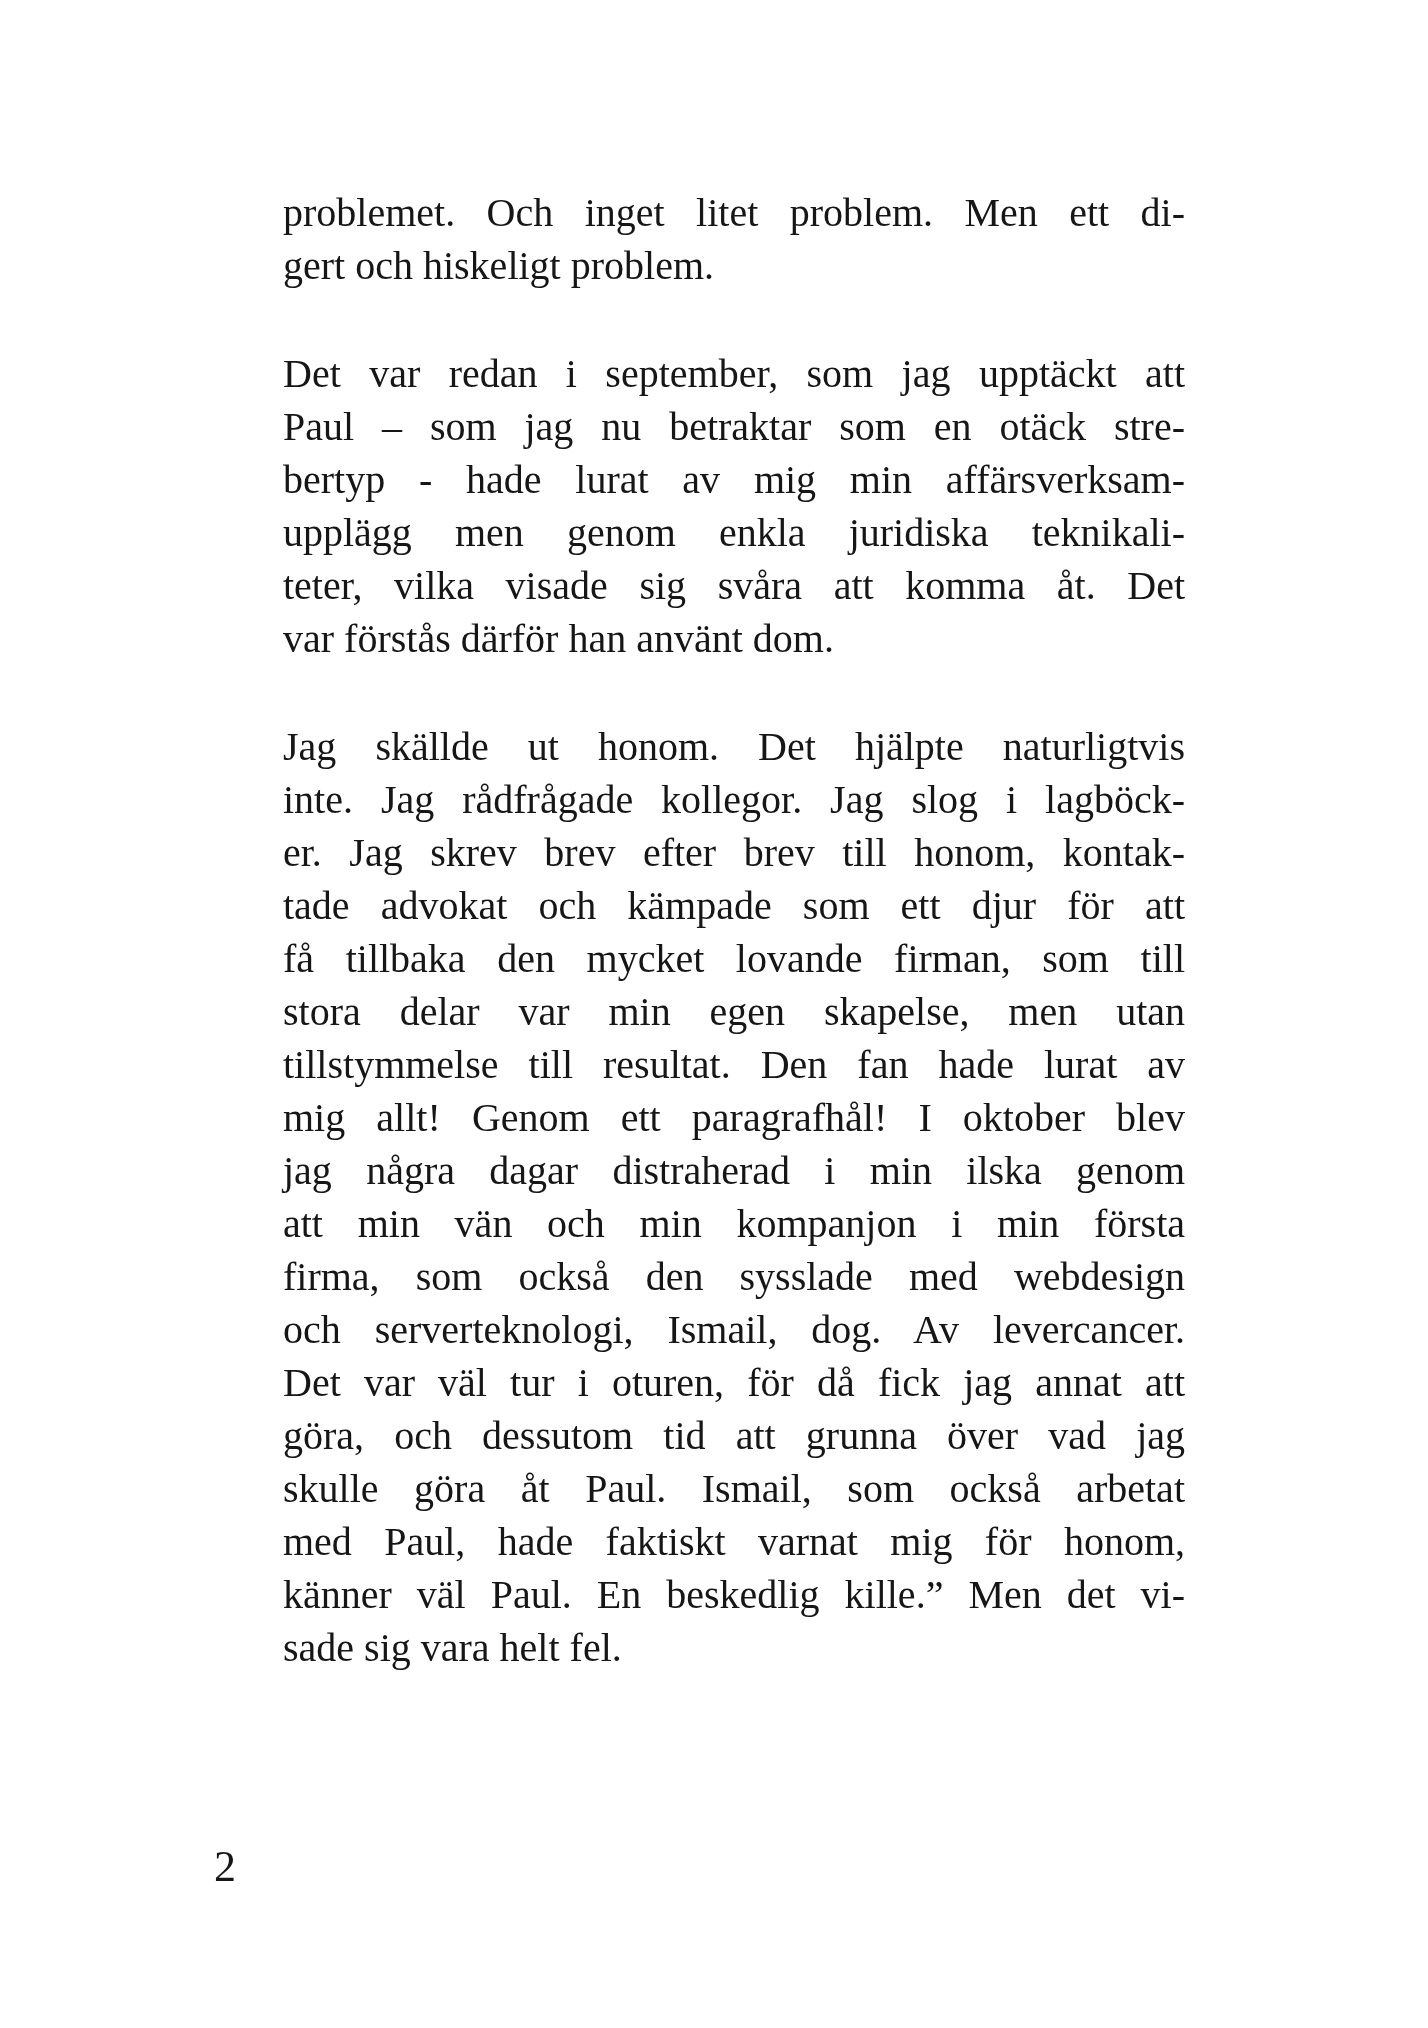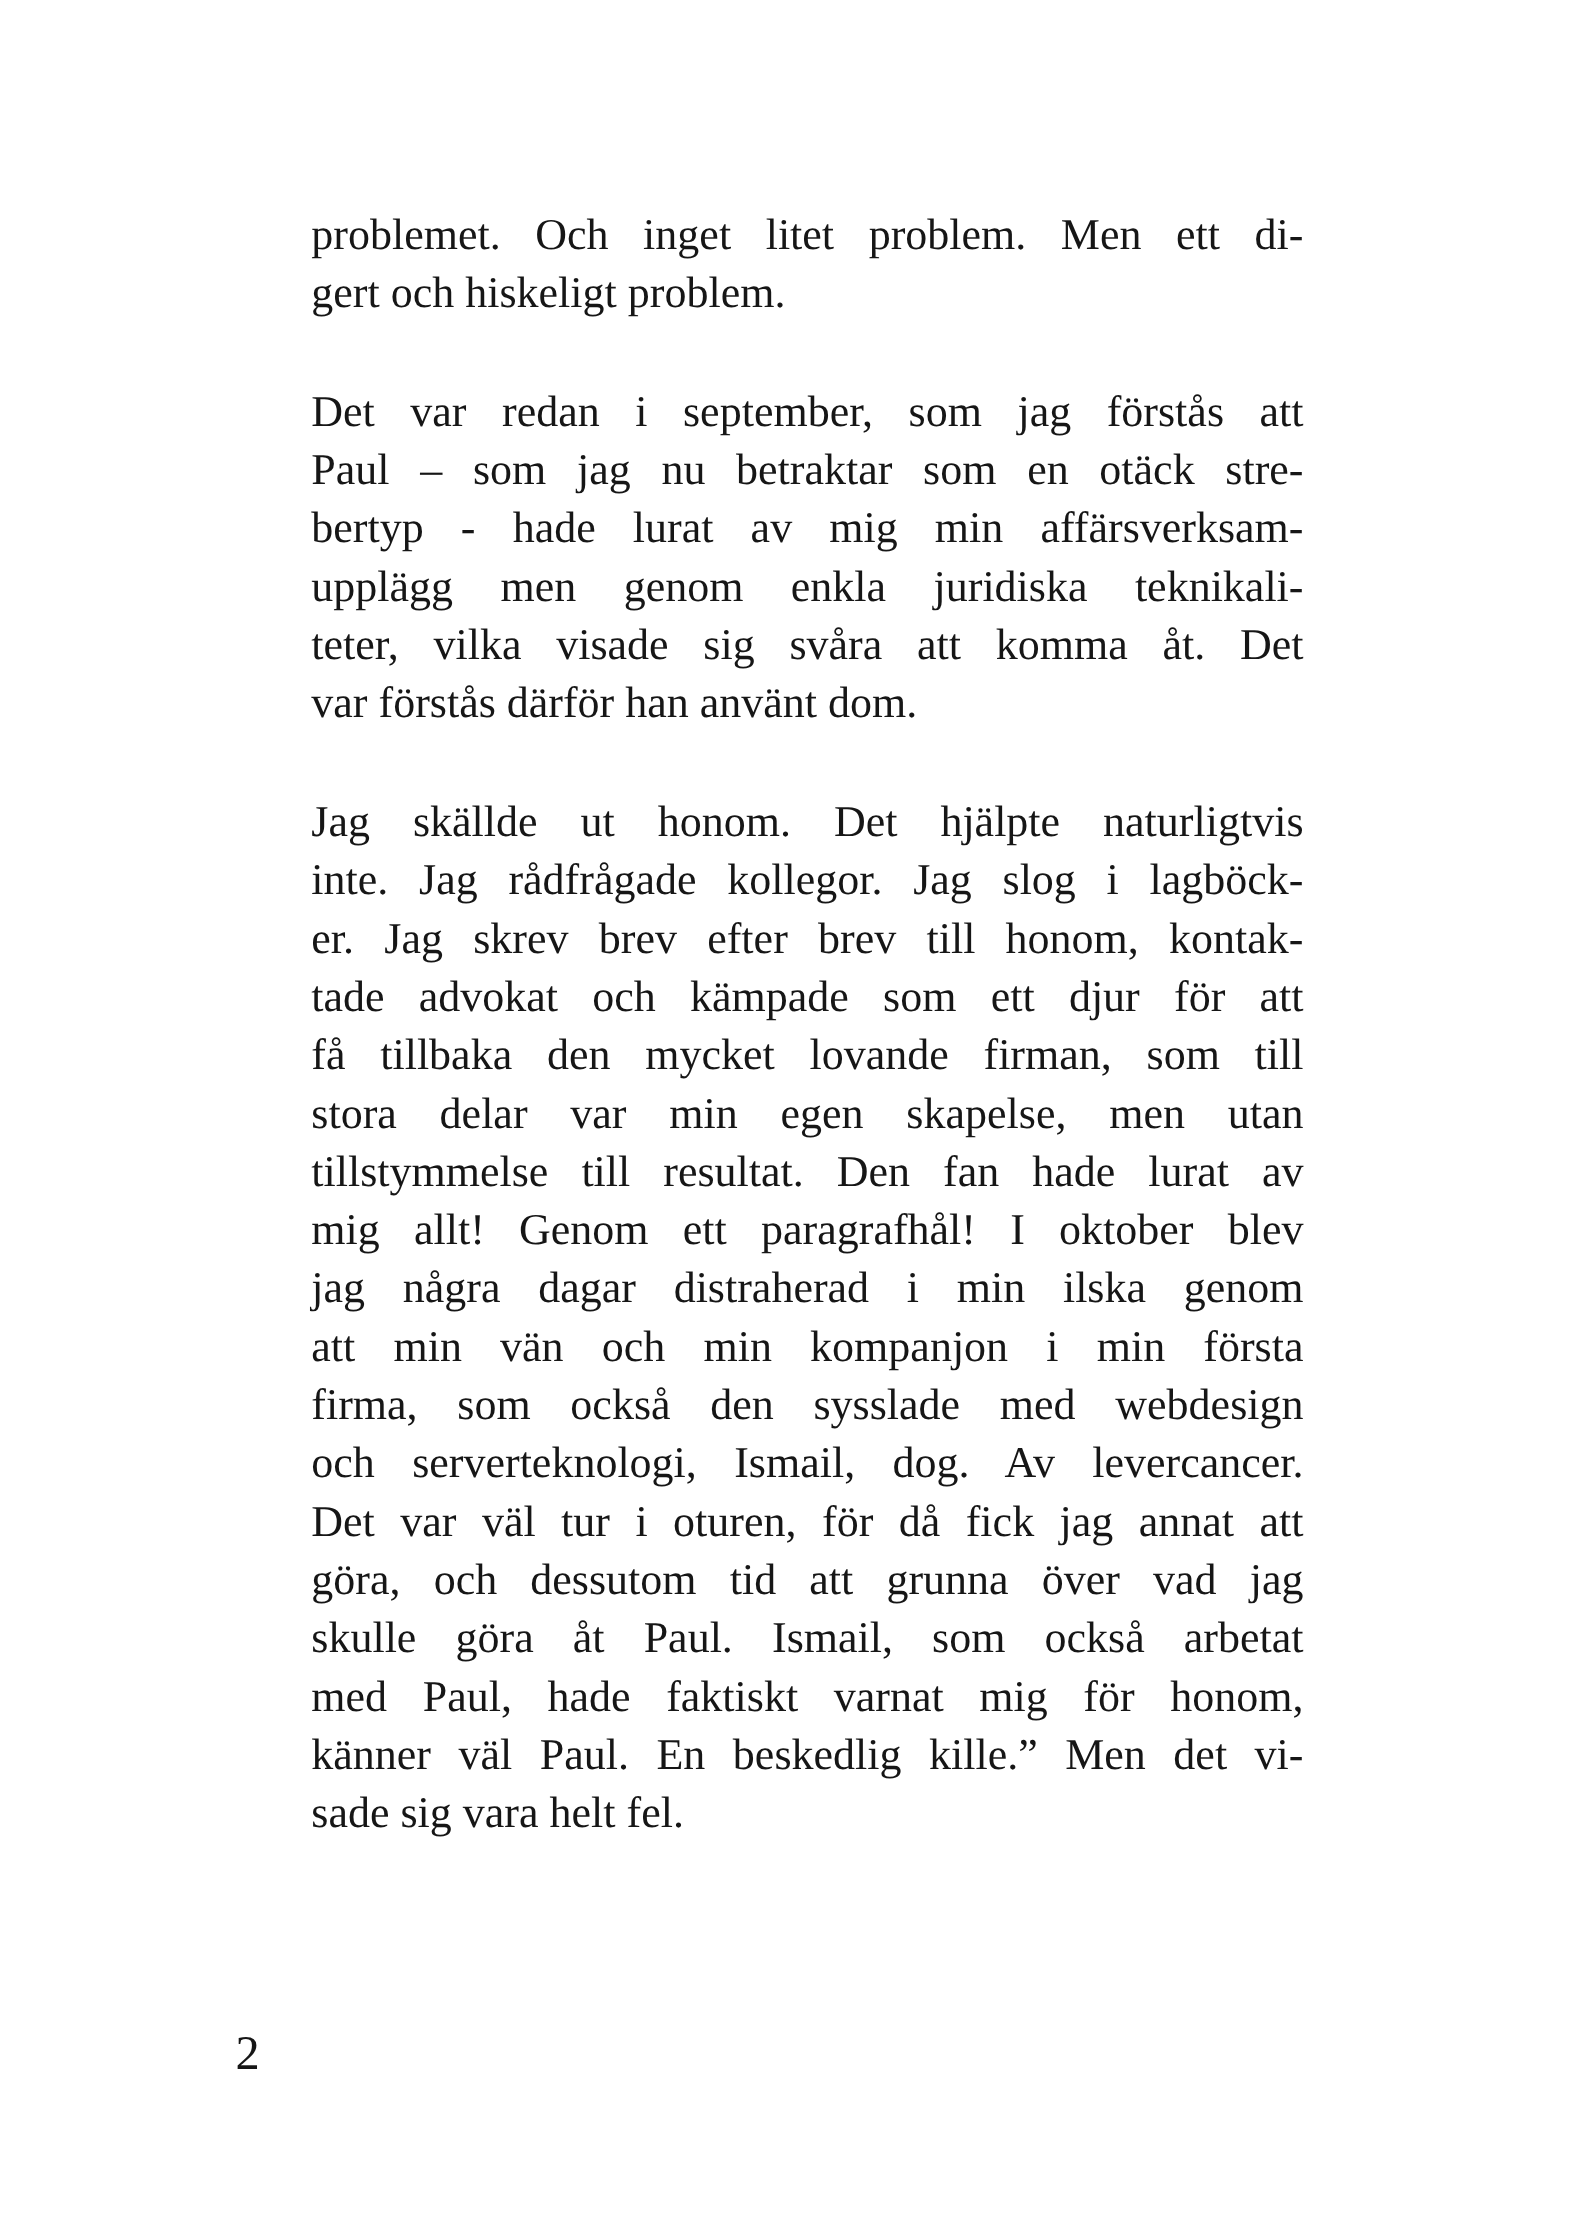--- a/index.html
+++ b/index.html
@@ -54,21 +54,21 @@
 </head>
 <body>
 
 <main class="page">
   <section class="text-block">
       <p class="para">
         <span class="line">problemet. Och inget litet problem. Men ett di-</span>
         <span class="line last">gert och hiskeligt problem.</span>
       </p>
       <p class="para">
-        <span class="line">Det var redan i september, som jag förstås att</span>
+        <span class="line">Det var redan i september, som jag upptäckt att</span>
         <span class="line">Paul – som jag nu betraktar som en otäck stre-</span>
         <span class="line">bertyp - hade lurat av mig min affärsverksam-</span>
         <span class="line">upplägg men genom enkla juridiska teknikali-</span>
         <span class="line">teter, vilka visade sig svåra att komma åt. Det</span>
         <span class="line last">var förstås därför han använt dom.</span>
       </p>
       <p class="para">
         <span class="line">Jag skällde ut honom. Det hjälpte naturligtvis</span>
         <span class="line">inte. Jag rådfrågade kollegor. Jag slog i lagböck-</span>
         <span class="line">er. Jag skrev brev efter brev till honom, kontak-</span>

